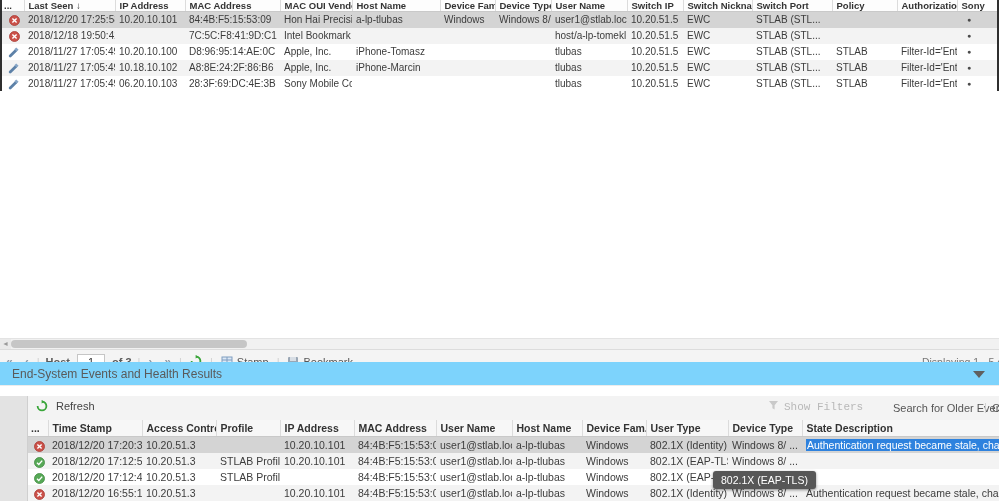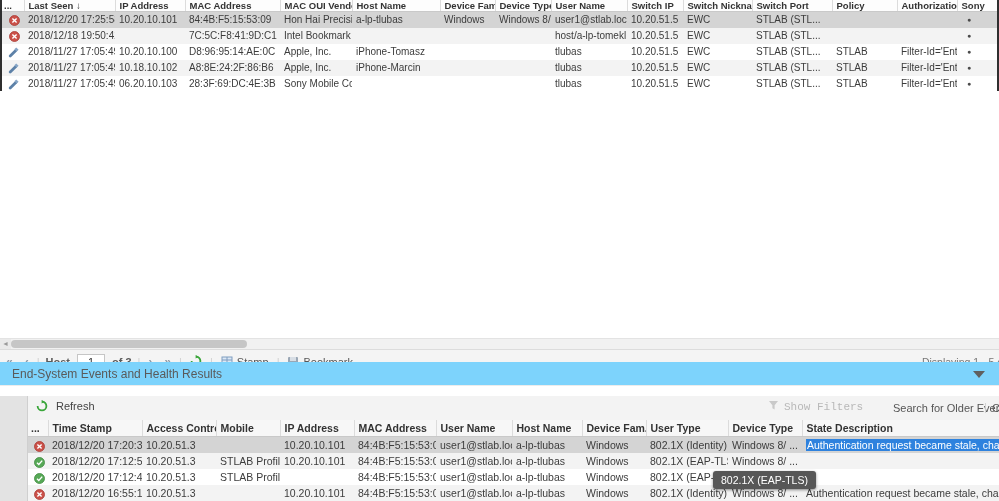--- a/index.html
+++ b/index.html
@@ -299,21 +299,21 @@
           <col style="width: 64px;">
           <col style="width: 82px;">
           <col style="width: 74px;">
           <col style="width: 197px;">
         </colgroup>
         <thead>
           <tr>
             <th class="icon-col-header">...</th>
             <th>Time Stamp</th>
             <th>Access Control ...</th>
-            <th>Mobile</th>
+            <th>Profile</th>
             <th>IP Address</th>
             <th>MAC Address</th>
             <th>User Name</th>
             <th>Host Name</th>
             <th>Device Fam...</th>
             <th>User Type</th>
             <th>Device Type</th>
             <th>State Description</th>
           </tr>
         </thead>

